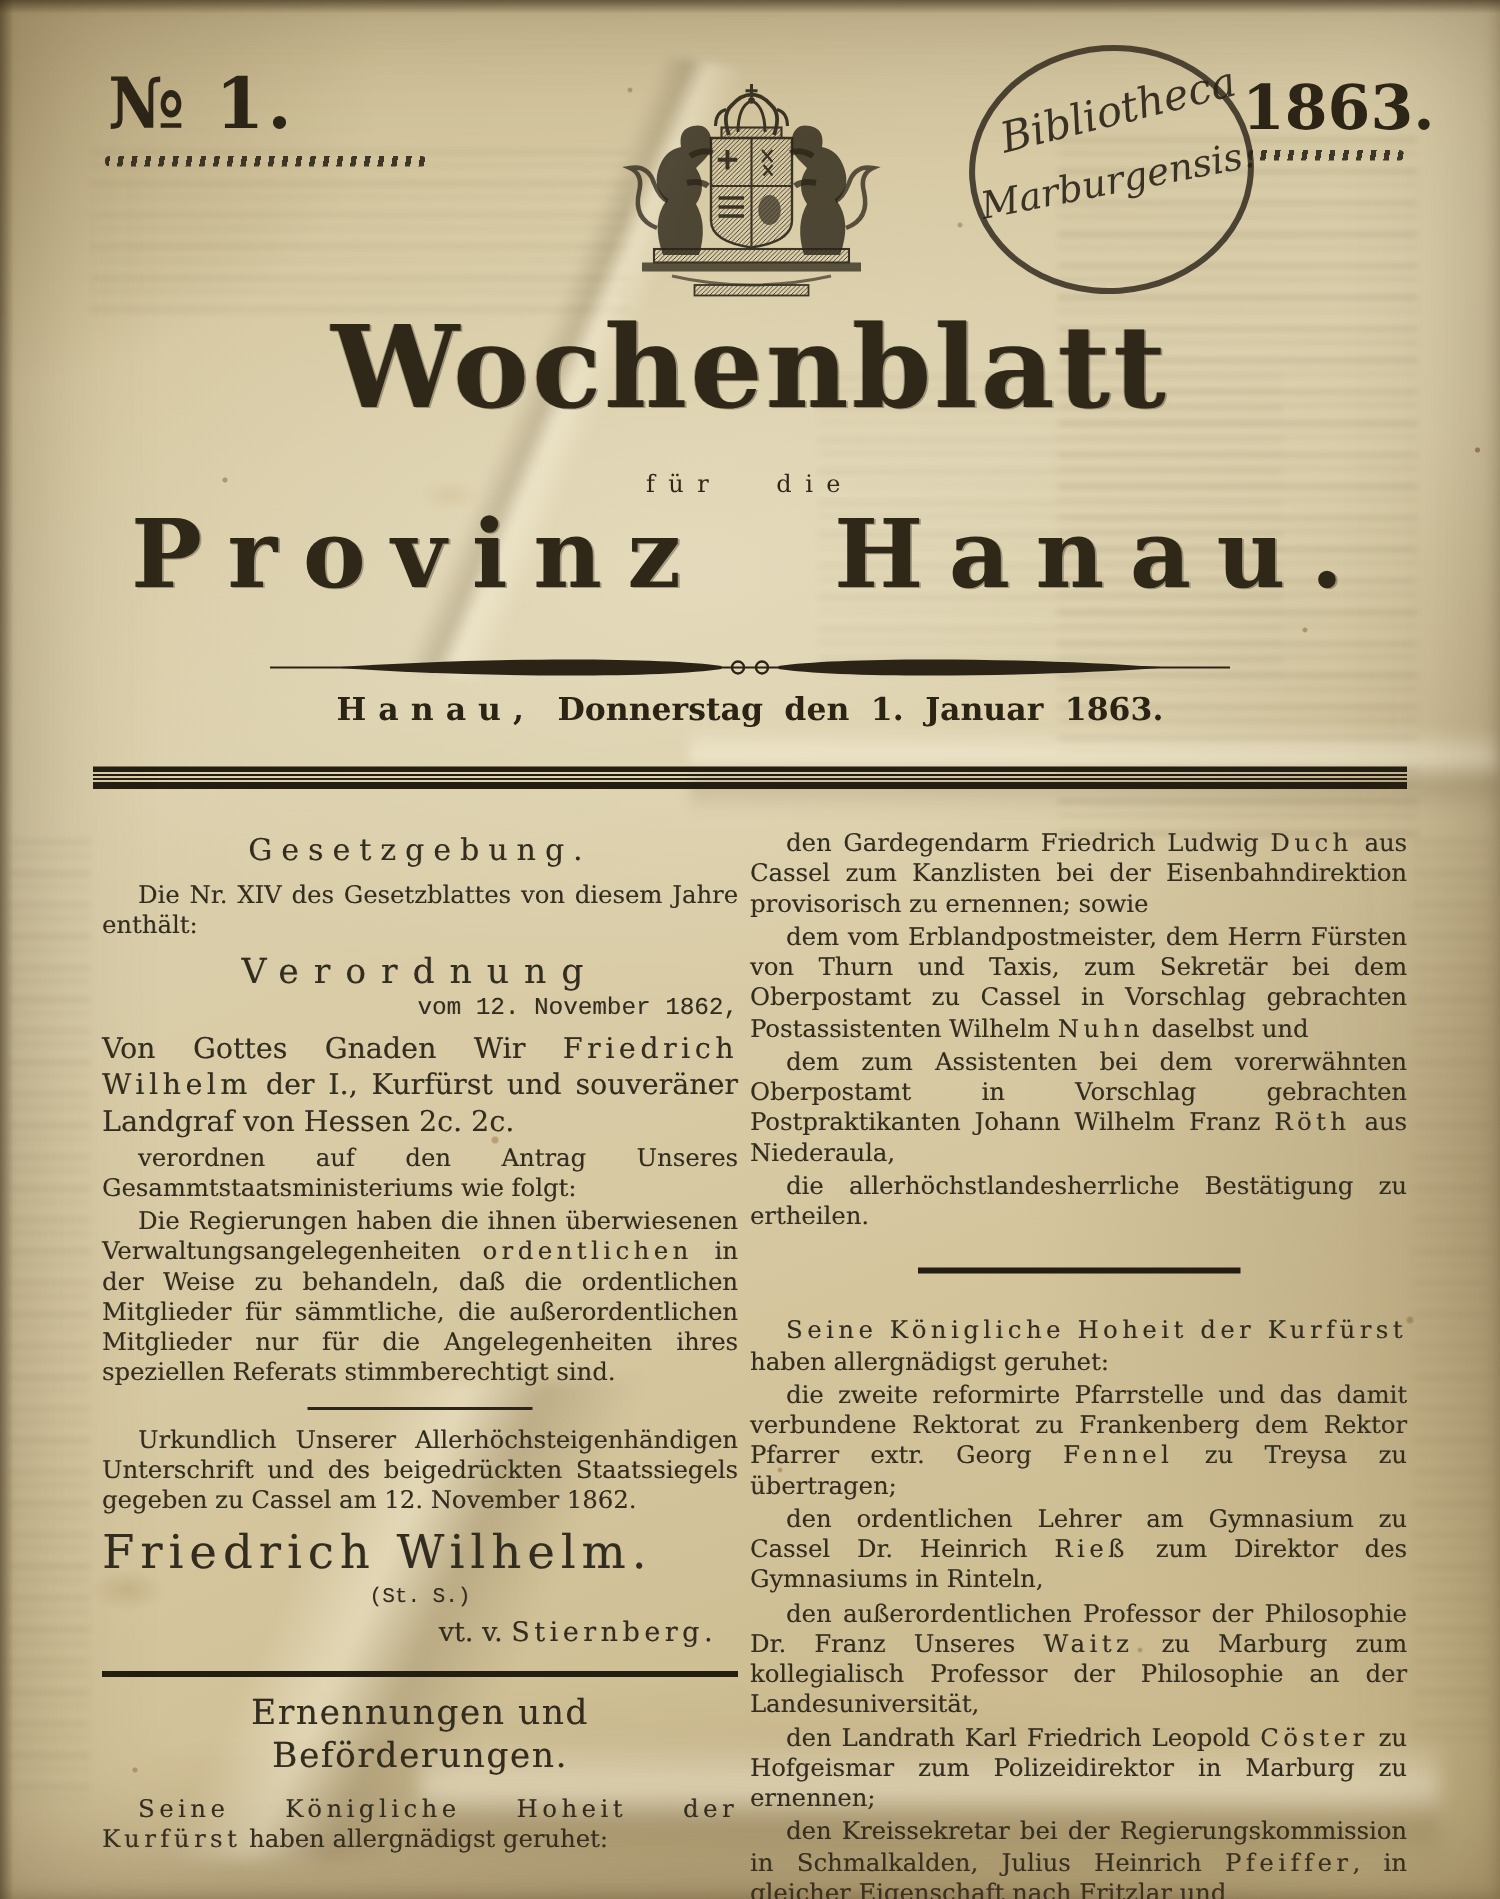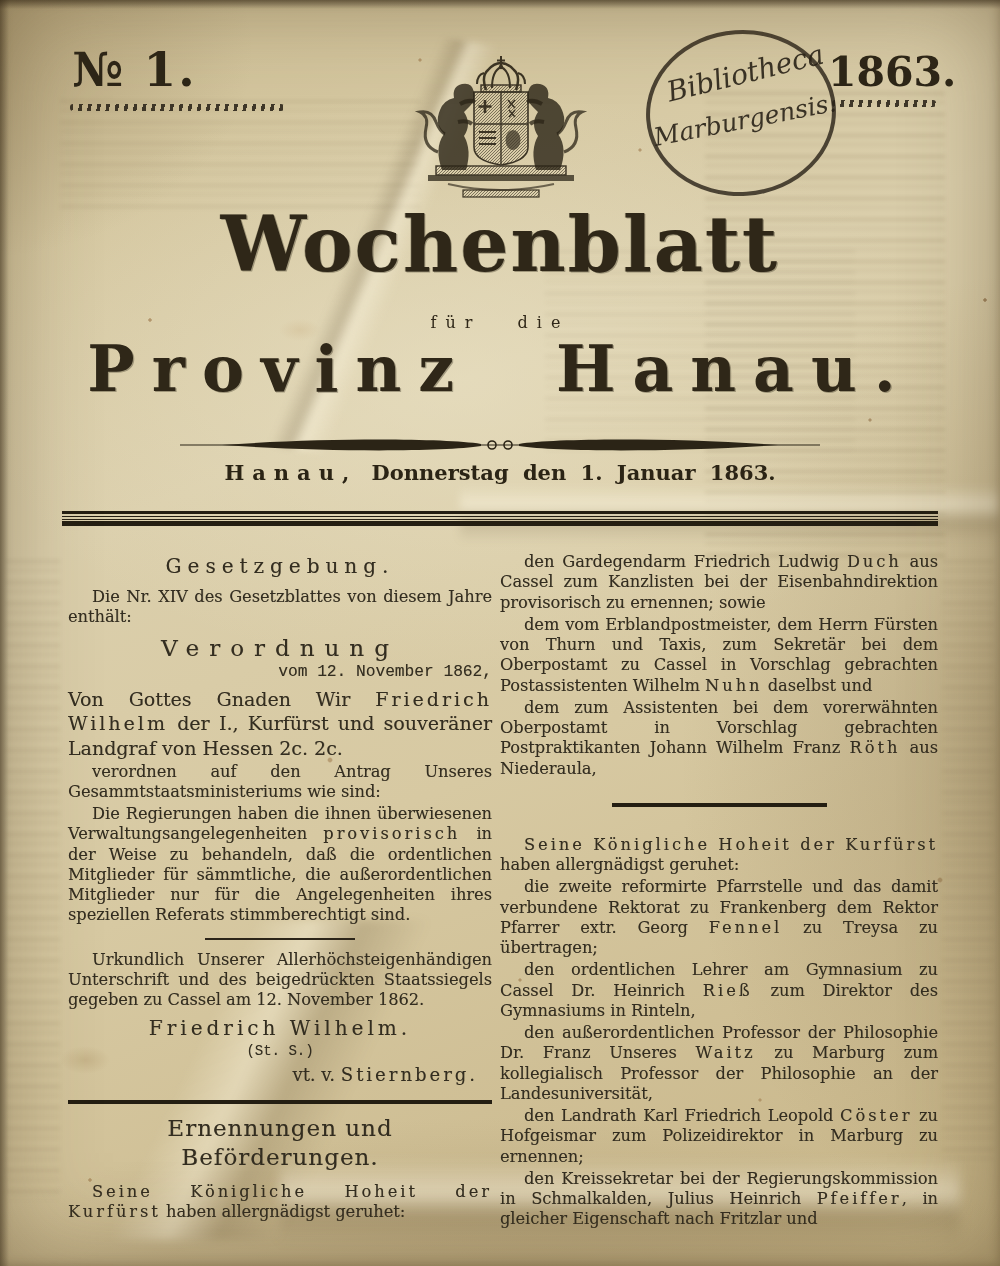--- a/index.html
+++ b/index.html
@@ -77,21 +77,21 @@
   .para{text-indent:24px;}
   .section-heading{text-align:center;letter-spacing:6px;font-size:20px;margin:2px 0 8px;}
   .decree-title{text-align:center;letter-spacing:10px;font-size:23px;margin:6px 0 0;}
   .center{text-align:right;font-family:Liberation Mono, monospace;}
   .center-spaced{text-align:center;letter-spacing:2.5px;margin-bottom:6px;}
   .royal-intro{font-size:19px;line-height:1.3;margin:4px 0 1px;}
   .divider-thin{width:150px;border-top:2px solid #2c2519;margin:12px auto 10px;}
   .divider-thick{width:215px;border-top:4px solid #241e12;margin:24px auto 28px;}
   .rule-full{border-top:4px solid #241e12;margin:14px 0 10px;}
   .column-heading{font-size:23px;text-align:center;letter-spacing:1px;margin:2px 0 10px;}
-  .signature-name{font-size:20px;text-align:center;letter-spacing:4px;margin-top:6px;}
+  .signature-name{font-size:31px;letter-spacing:4px;margin-top:6px;}
   .signature-seal{font-size:14px;text-align:center;margin:2px 0;font-family:Liberation Mono, monospace;}
   .signature-vt{font-size:18px;text-align:right;padding-right:14px;margin:3px 0 2px;}
   .sperr{letter-spacing:3px;}
 </style>
 </head>
 <body>
 
 <div class="page">
 
   <div class="ghost" style="left:705px;top:92px;width:240px;height:468px;opacity:.55;"></div>
@@ -174,35 +174,36 @@
   </div>
 
   <div class="head-rule"></div>
 
   <div class="column col-left">
       <div class="blk section-heading"><span>Gesetzgebung.</span></div>
       <div class="blk para"><span>Die Nr. XIV des Gesetzblattes von diesem Jahre enthält:</span></div>
       <div class="blk decree-title"><span>Verordnung</span></div>
       <div class="blk center"><span>vom 12. November 1862,</span></div>
       <div class="blk royal-intro"><span>Von Gottes Gnaden Wir </span><span class="sperr">Friedrich Wilhelm</span><span> der I., Kurfürst und souveräner Landgraf von Hessen 2c. 2c.</span></div>
-      <div class="blk para"><span>verordnen auf den Antrag Unseres Gesammtstaatsministeriums wie sind:</span></div>
-      <div class="blk para"><span>Die Regierungen haben die ihnen überwiesenen Verwaltungsangelegenheiten </span><span class="sperr">provisorisch</span><span> in der Weise zu behandeln, daß die ordentlichen Mitglieder für sämmtliche, die außerordentlichen Mitglieder nur für die Angelegenheiten ihres speziellen Referats stimmberechtigt sind.</span></div>
+      <div class="blk para"><span>verordnen auf den Antrag Unseres Gesammtstaatsministeriums wie folgt:</span></div>
+      <div class="blk para"><span>Die Regierungen haben die ihnen überwiesenen Verwaltungsangelegenheiten </span><span class="sperr">ordentlichen</span><span> in der Weise zu behandeln, daß die ordentlichen Mitglieder für sämmtliche, die außerordentlichen Mitglieder nur für die Angelegenheiten ihres speziellen Referats stimmberechtigt sind.</span></div>
       <div class="blk divider-thin"></div>
       <div class="blk para"><span>Urkundlich Unserer Allerhöchsteigenhändigen Unterschrift und des beigedrückten Staatssiegels gegeben zu Cassel am 12. November 1862.</span></div>
       <div class="blk signature-name"><span>Friedrich Wilhelm.</span></div>
       <div class="blk signature-seal"><span>(St. S.)</span></div>
       <div class="blk signature-vt"><span>vt. v. </span><span class="sperr">Stiernberg.</span></div>
       <div class="blk rule-full"></div>
       <div class="blk column-heading"><span>Ernennungen und Beförderungen.</span></div>
       <div class="blk para"><span class="sperr">Seine Königliche Hoheit der Kurfürst</span><span> haben allergnädigst geruhet:</span></div>
     </div>
   <div class="column col-right">
       <div class="blk para"><span>den Gardegendarm Friedrich Ludwig </span><span class="sperr">Duch</span><span> aus Cassel zum Kanzlisten bei der Eisenbahndirektion provisorisch zu ernennen; sowie</span></div>
       <div class="blk para"><span>dem vom Erblandpostmeister, dem Herrn Fürsten von Thurn und Taxis, zum Sekretär bei dem Oberpostamt zu Cassel in Vorschlag gebrachten Postassistenten Wilhelm </span><span class="sperr">Nuhn</span><span> daselbst und</span></div>
       <div class="blk para"><span>dem zum Assistenten bei dem vorerwähnten Oberpostamt in Vorschlag gebrachten Postpraktikanten Johann Wilhelm Franz </span><span class="sperr">Röth</span><span> aus Niederaula,</span></div>
+      <div class="blk para"><span>die allerhöchstlandesherrliche Bestätigung zu ertheilen.</span></div>
       <div class="blk divider-thick"></div>
       <div class="blk para"><span class="sperr">Seine Königliche Hoheit der Kurfürst</span><span> haben allergnädigst geruhet:</span></div>
       <div class="blk para"><span>die zweite reformirte Pfarrstelle und das damit verbundene Rektorat zu Frankenberg dem Rektor Pfarrer extr. Georg </span><span class="sperr">Fennel</span><span> zu Treysa zu übertragen;</span></div>
       <div class="blk para"><span>den ordentlichen Lehrer am Gymnasium zu Cassel Dr. Heinrich </span><span class="sperr">Rieß</span><span> zum Direktor des Gymnasiums in Rinteln,</span></div>
       <div class="blk para"><span>den außerordentlichen Professor der Philosophie Dr. Franz Unseres </span><span class="sperr">Waitz</span><span> zu Marburg zum kollegialisch Professor der Philosophie an der Landesuniversität,</span></div>
       <div class="blk para"><span>den Landrath Karl Friedrich Leopold </span><span class="sperr">Cöster</span><span> zu Hofgeismar zum Polizeidirektor in Marburg zu ernennen;</span></div>
       <div class="blk para"><span>den Kreissekretar bei der Regierungskommission in Schmalkalden, Julius Heinrich </span><span class="sperr">Pfeiffer</span><span>, in gleicher Eigenschaft nach Fritzlar und</span></div>
     </div>
 
   <div class="vignette"></div>

